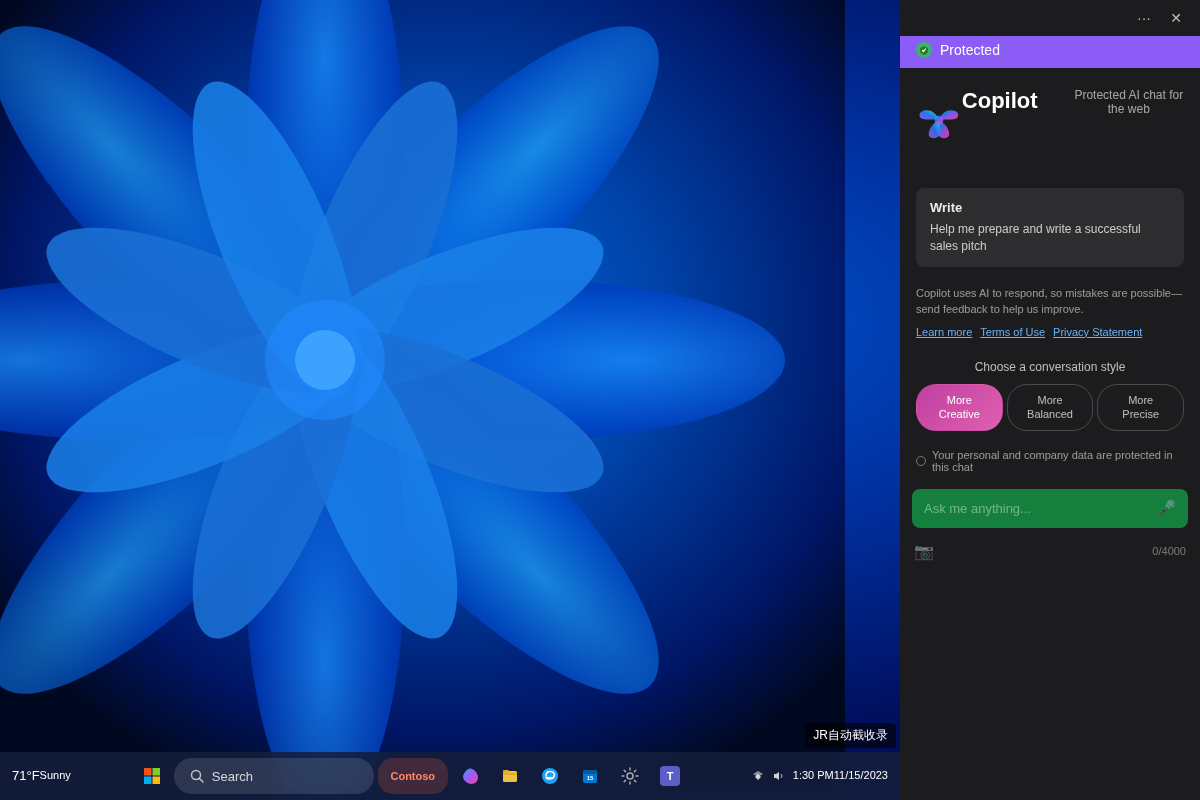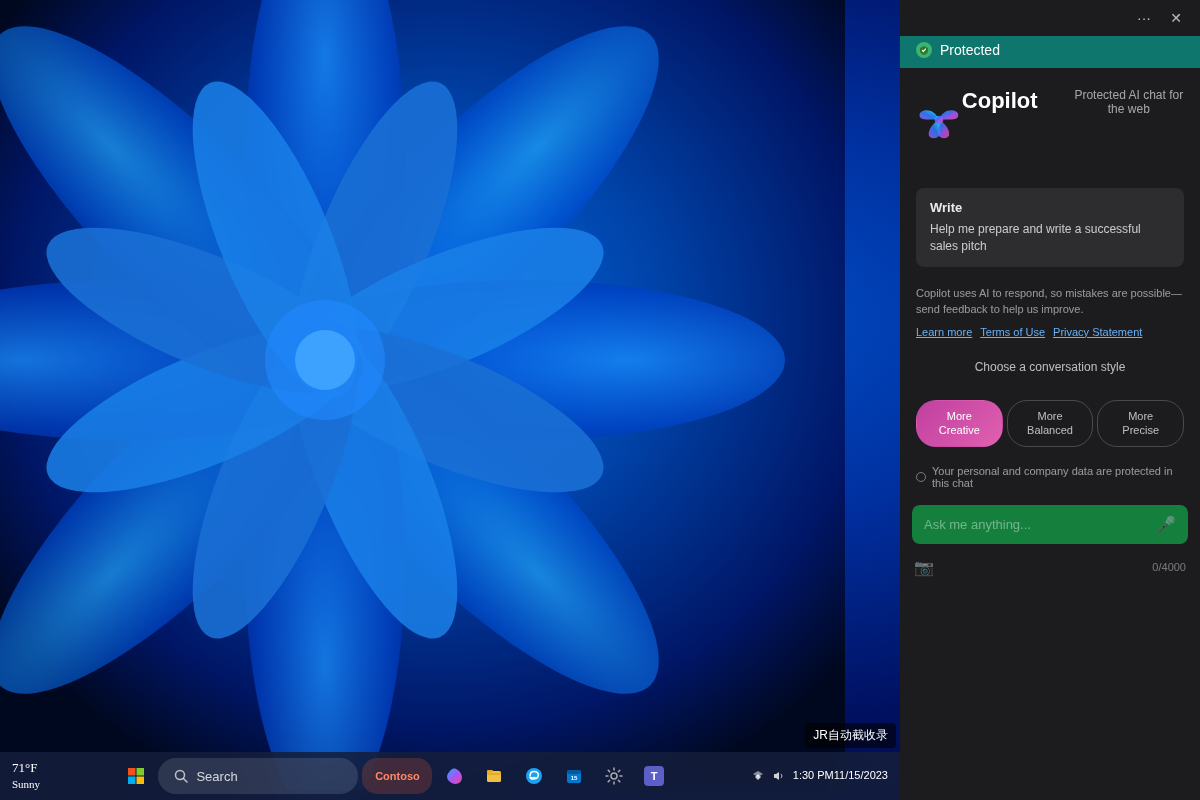--- a/index.html
+++ b/index.html
@@ -38,28 +38,26 @@
       height: 48px;
       background: rgba(20, 30, 60, 0.85);
       backdrop-filter: blur(20px);
       display: flex;
       align-items: center;
       z-index: 100;
     }
 
     .weather-widget {
       display: flex;
-      flex-direction: column;
       align-items: flex-start;
       padding: 0 12px;
       color: #fff;
       font-size: 11px;
       line-height: 1.3;
       flex-shrink: 0;
-      font-family: Liberation Serif, serif;
     }
 
     .weather-temp {
       font-size: 13px;
       font-weight: 500;
     }
 
     .taskbar-center {
       display: flex;
       align-items: center;
@@ -172,21 +170,21 @@
       font-size: 14px;
       cursor: pointer;
       border-radius: 4px;
     }
 
     .panel-header {
       display: flex;
       align-items: center;
       gap: 8px;
       padding: 6px 16px 10px;
-      background: #0f766e;
+      background: #8b5cf6;
       flex-shrink: 0;
     }
 
     .shield-icon {
       width: 16px;
       height: 16px;
       background: #3cb371;
       border-radius: 50%;
       display: flex;
       align-items: center;
@@ -273,21 +271,21 @@
 
     .conversation-style {
       padding: 10px 16px;
       flex-shrink: 0;
     }
 
     .conversation-label {
       color: rgba(255,255,255,0.7);
       font-size: 12px;
       text-align: center;
-      margin-bottom: 26px;
+      margin-bottom: 10px;
     }
 
     .style-buttons {
       display: flex;
       gap: 4px;
       justify-content: center;
     }
 
     .style-btn {
       flex: 1;

